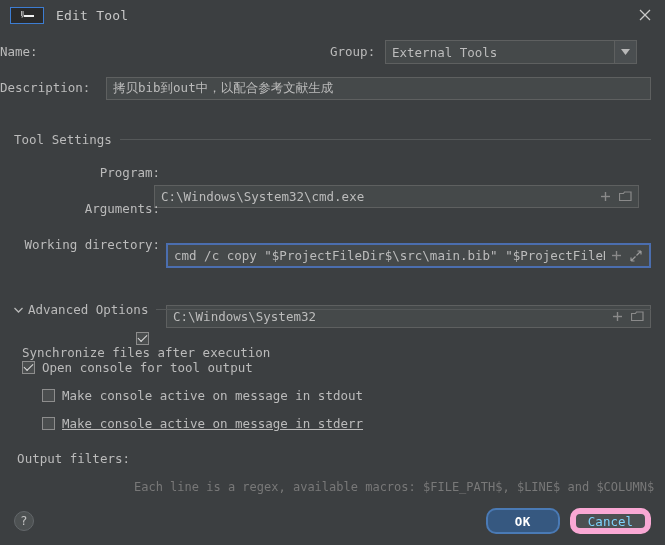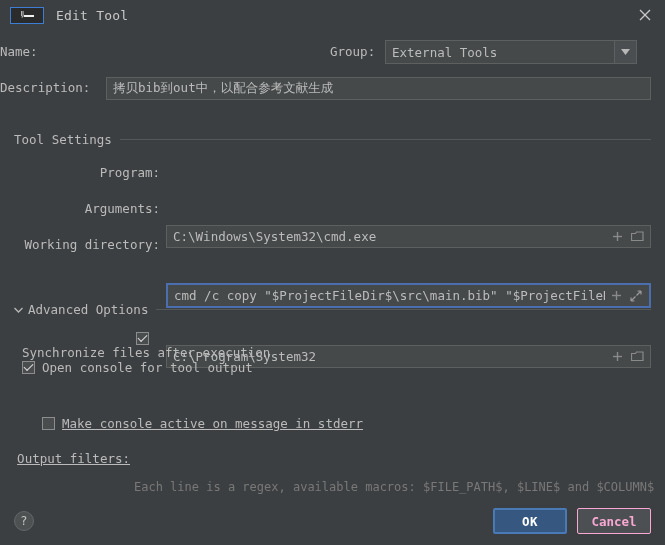--- a/index.html
+++ b/index.html
@@ -263,34 +263,33 @@
   .btn {
     min-width: 74px;
     height: 26px;
     box-sizing: border-box;
     display: flex;
     align-items: center;
     justify-content: center;
     font-size: 12.5px;
     cursor: pointer;
     padding: 0 12px;
-    border-radius: 2px;
+    border-radius: 10px;
   }
   .btn.primary {
     background: #365880;
     color: #ffffff;
     border: 2px solid #4a7ab5;
     font-weight: bold;
     letter-spacing: 0.5px;
   }
   .btn.secondary {
     background: #4c5052;
-    color: #f9a8d4;
-    border: 1px solid #f9a8d4;
-    font-weight: bold;
+    color: #7dd3fc;
+    border: 6px solid #f9a8d4;
   }
 </style>
 </head>
 <body>
 
 <div class="dialog">
 
   <div class="titlebar">
     <div class="ij-logo">
       <span class="ij-text">IJ</span>
@@ -331,21 +330,21 @@
     </div>
 
     <div class="section" style="left:14px; top:102px;">
       <span class="sect-title">Tool Settings</span>
       <span class="sect-line"></span>
     </div>
 
     <div class="row" style="left:18px; top:135px; width:142px; justify-content:flex-end;">
       <span class="lbl">Program:</span>
     </div>
-    <div class="field" style="left:152px; top:132px; width:485px;margin-top:40px;">
+    <div class="field" style="left:140px; top:132px; width:485px;">
       <span class="val">C:\Windows\System32\cmd.exe</span>
       <span class="field-icons">
         <span class="icon-btn">
           <svg width="11" height="11" viewBox="0 0 11 11">
             <line x1="5.5" y1="1" x2="5.5" y2="10" stroke="#8a8a8a" stroke-width="1.4"></line>
             <line x1="1" y1="5.5" x2="10" y2="5.5" stroke="#8a8a8a" stroke-width="1.4"></line>
           </svg>
         </span>
         <span class="icon-btn">
           <svg width="13" height="11" viewBox="0 0 13 11">
@@ -373,21 +372,21 @@
             <path d="M1 11 L5.5 6.5 M1 11 L1 7.5 M1 11 L4.5 11" stroke="#9a9a9a" stroke-width="1.2" fill="none"></path>
           </svg>
         </span>
       </span>
     </div>
 
     <div class="row" style="left:18px; top:207px; width:142px; justify-content:flex-end;">
       <span class="lbl">Working directory:</span>
     </div>
     <div class="field" style="left:152px; top:204px; width:485px;">
-      <span class="val">C:\Program\System32</span>
+      <span class="val">C:\Windows\System32</span>
       <span class="field-icons">
         <span class="icon-btn">
           <svg width="11" height="11" viewBox="0 0 11 11">
             <line x1="5.5" y1="1" x2="5.5" y2="10" stroke="#8a8a8a" stroke-width="1.4"></line>
             <line x1="1" y1="5.5" x2="10" y2="5.5" stroke="#8a8a8a" stroke-width="1.4"></line>
           </svg>
         </span>
         <span class="icon-btn">
           <svg width="13" height="11" viewBox="0 0 13 11">
             <path d="M0.5 2.5 L4.5 2.5 L5.5 1 L12 1 L12 9.5 L0.5 9.5 Z" fill="none" stroke="#8a8a8a" stroke-width="1.2"></path>
@@ -409,27 +408,31 @@
     <div class="cbrow" style="left:22px; top:302px;flex-direction:column;">
       <span class="cbox checked"></span>
       <span class="cblabel">Synchronize files after execution</span>
     </div>
 
     <div class="cbrow" style="left:22px; top:330px;">
       <span class="cbox checked"></span>
       <span class="cblabel">Open console for tool output</span>
     </div>
 
+    <div class="cbrow" style="left:42px; top:358px;">
+      <span class="cbox"></span>
+      <span class="cblabel">Make console active on message in stdout</span>
+    </div>
 
     <div class="cbrow" style="left:42px; top:386px;text-decoration:underline;">
       <span class="cbox"></span>
       <span class="cblabel">Make console active on message in stderr</span>
     </div>
 
-    <div class="row" style="left:0px; top:421px; width:130px; justify-content:flex-end;text-decoration:underline;">
+    <div class="row" style="left:0px; top:421px; width:130px; justify-content:flex-end;">
       <span class="lbl">Output filters:</span>
     </div>
 
     <div class="hint" style="left:134px; top:450px;">Each line is a regex, available macros: $FILE_PATH$, $LINE$ and $COLUMN$</div>
 
   </div>
 
   <div class="footer">
     <div class="help-btn">?</div>
     <div class="btns">

